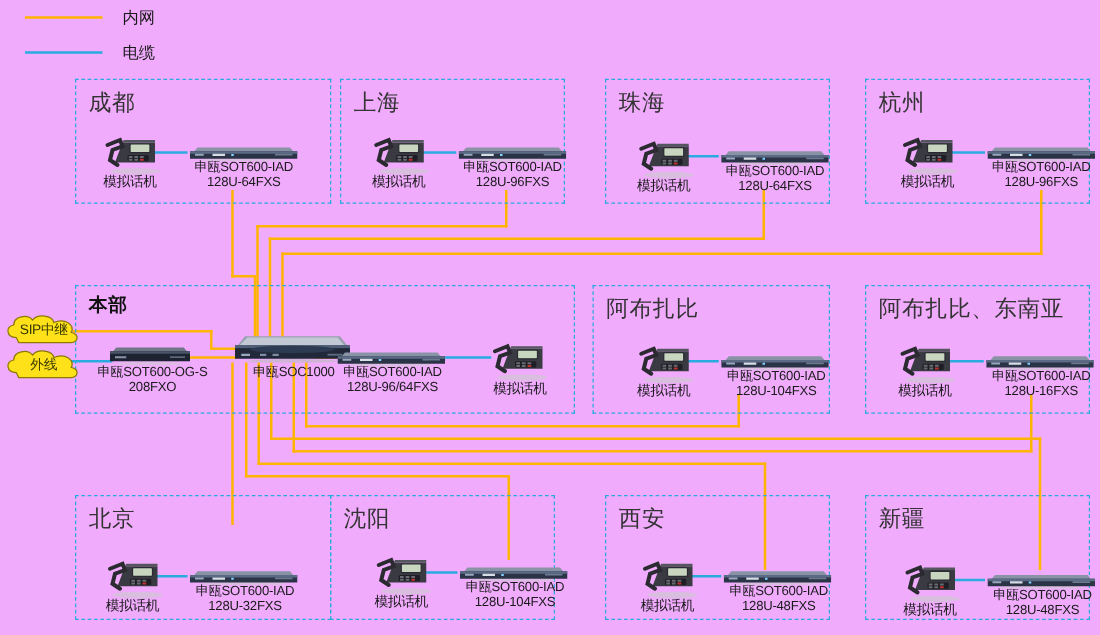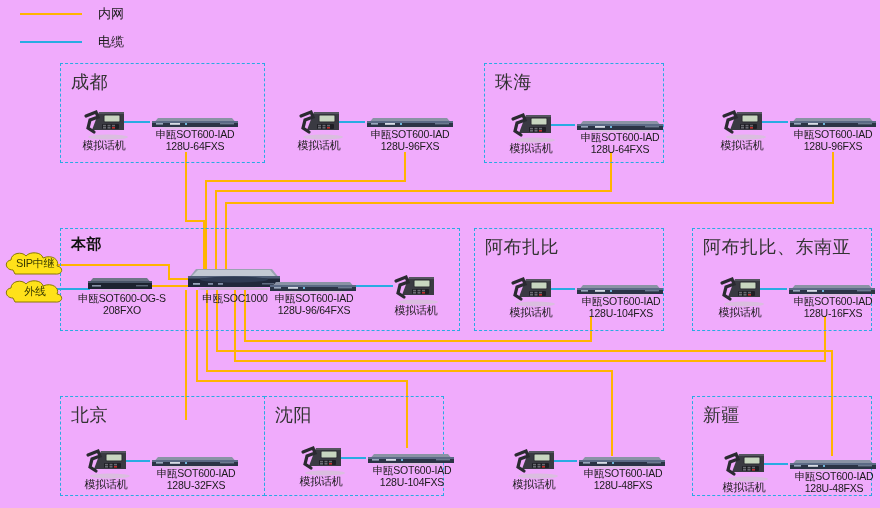--- a/index.html
+++ b/index.html
@@ -201,20 +201,23 @@
     <rect x="4" y="11" width="7" height="1.6" fill="#9aa8bd"></rect>
     <rect x="18" y="11" width="10" height="1.8" fill="#d8dde6"></rect>
     <rect x="33" y="11.2" width="2" height="1.6" fill="#7fd4ff"></rect>
     <rect x="68" y="11" width="14" height="1.4" fill="#6d7a90"></rect>
   </svg>
   <div class="device-label" style="left:140px; top:128px; width:110px;">
     <div>申瓯SOT600-IAD</div>
     <div>128U-64FXS</div>
   </div>
 
+  <div class="site-box" style="left:272px; top:63px; width:180px; height:100px;">
+    <div class="site-title">上海</div>
+  </div>
   <svg class="phone" style="left:293px; top:100px;" viewBox="0 0 52 40">
     <ellipse cx="30" cy="37" rx="20" ry="2.5" fill="#cccccc" opacity="0.6"></ellipse>
     <path d="M14 30 L46 30 L46 14 L20 14 Z" fill="#3a3a42"></path>
     <path d="M20 14 L46 14 L46 12 L21 12 Z" fill="#55555f"></path>
     <rect x="26" y="15" width="16" height="7" rx="1" fill="#c8d6c0" stroke="#2a2a30"></rect>
     <rect x="24" y="24" width="17" height="5" rx="1" fill="#1e1e24"></rect>
     <rect x="25" y="24.8" width="3" height="1.6" fill="#6a6a72"></rect>
     <rect x="29.5" y="24.8" width="3" height="1.6" fill="#6a6a72"></rect>
     <rect x="34" y="24.8" width="3" height="1.6" fill="#6a6a72"></rect>
     <rect x="25" y="27" width="3" height="1.6" fill="#6a6a72"></rect>
@@ -264,20 +267,23 @@
     <rect x="4" y="11" width="7" height="1.6" fill="#9aa8bd"></rect>
     <rect x="18" y="11" width="10" height="1.8" fill="#d8dde6"></rect>
     <rect x="33" y="11.2" width="2" height="1.6" fill="#7fd4ff"></rect>
     <rect x="68" y="11" width="14" height="1.4" fill="#6d7a90"></rect>
   </svg>
   <div class="device-label" style="left:565px; top:131px; width:110px;">
     <div>申瓯SOT600-IAD</div>
     <div>128U-64FXS</div>
   </div>
 
+  <div class="site-box" style="left:692px; top:63px; width:180px; height:100px;">
+    <div class="site-title">杭州</div>
+  </div>
   <svg class="phone" style="left:716px; top:100px;" viewBox="0 0 52 40">
     <ellipse cx="30" cy="37" rx="20" ry="2.5" fill="#cccccc" opacity="0.6"></ellipse>
     <path d="M14 30 L46 30 L46 14 L20 14 Z" fill="#3a3a42"></path>
     <path d="M20 14 L46 14 L46 12 L21 12 Z" fill="#55555f"></path>
     <rect x="26" y="15" width="16" height="7" rx="1" fill="#c8d6c0" stroke="#2a2a30"></rect>
     <rect x="24" y="24" width="17" height="5" rx="1" fill="#1e1e24"></rect>
     <rect x="25" y="24.8" width="3" height="1.6" fill="#6a6a72"></rect>
     <rect x="29.5" y="24.8" width="3" height="1.6" fill="#6a6a72"></rect>
     <rect x="34" y="24.8" width="3" height="1.6" fill="#6a6a72"></rect>
     <rect x="25" y="27" width="3" height="1.6" fill="#6a6a72"></rect>
@@ -502,20 +508,23 @@
     <rect x="4" y="11" width="7" height="1.6" fill="#9aa8bd"></rect>
     <rect x="18" y="11" width="10" height="1.8" fill="#d8dde6"></rect>
     <rect x="33" y="11.2" width="2" height="1.6" fill="#7fd4ff"></rect>
     <rect x="68" y="11" width="14" height="1.4" fill="#6d7a90"></rect>
   </svg>
   <div class="device-label" style="left:356px; top:464px; width:112px;">
     <div>申瓯SOT600-IAD</div>
     <div>128U-104FXS</div>
   </div>
 
+  <div class="site-box" style="left:484px; top:396px; width:180px; height:100px;">
+    <div class="site-title">西安</div>
+  </div>
   <svg class="phone" style="left:508px; top:439px;" viewBox="0 0 52 40">
     <ellipse cx="30" cy="37" rx="20" ry="2.5" fill="#cccccc" opacity="0.6"></ellipse>
     <path d="M14 30 L46 30 L46 14 L20 14 Z" fill="#3a3a42"></path>
     <path d="M20 14 L46 14 L46 12 L21 12 Z" fill="#55555f"></path>
     <rect x="26" y="15" width="16" height="7" rx="1" fill="#c8d6c0" stroke="#2a2a30"></rect>
     <rect x="24" y="24" width="17" height="5" rx="1" fill="#1e1e24"></rect>
     <rect x="25" y="24.8" width="3" height="1.6" fill="#6a6a72"></rect>
     <rect x="29.5" y="24.8" width="3" height="1.6" fill="#6a6a72"></rect>
     <rect x="34" y="24.8" width="3" height="1.6" fill="#6a6a72"></rect>
     <rect x="25" y="27" width="3" height="1.6" fill="#6a6a72"></rect>

